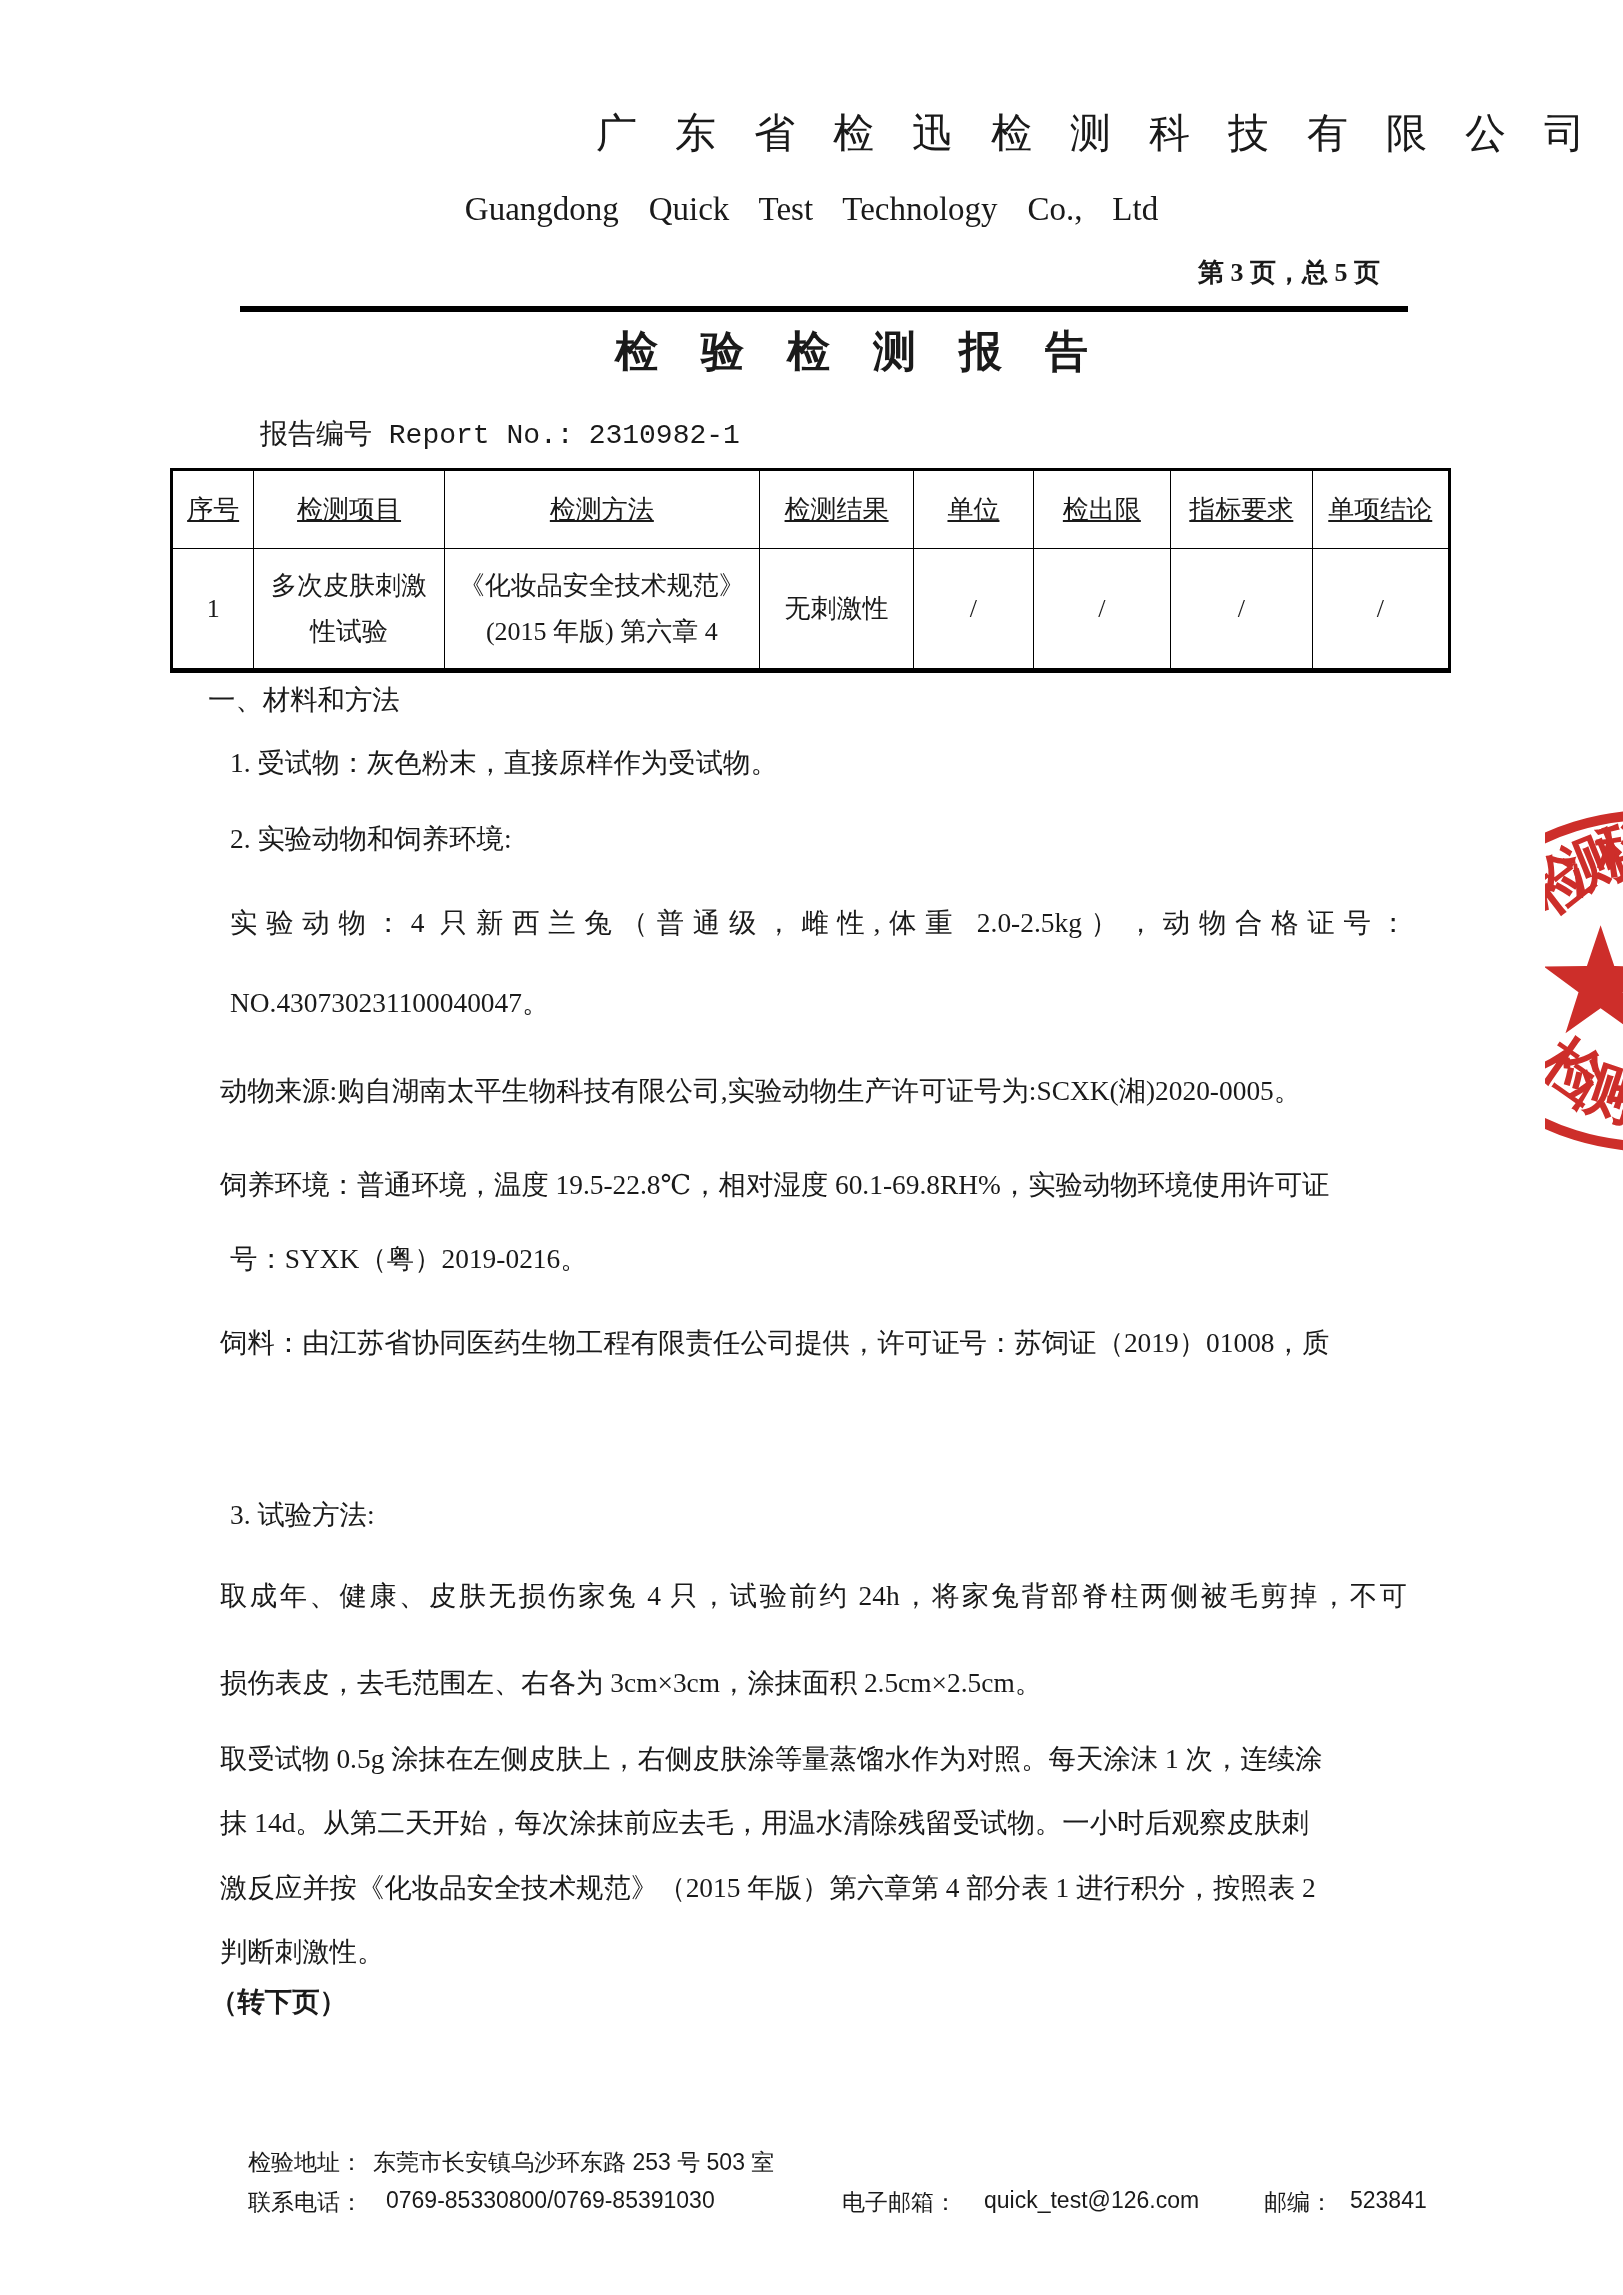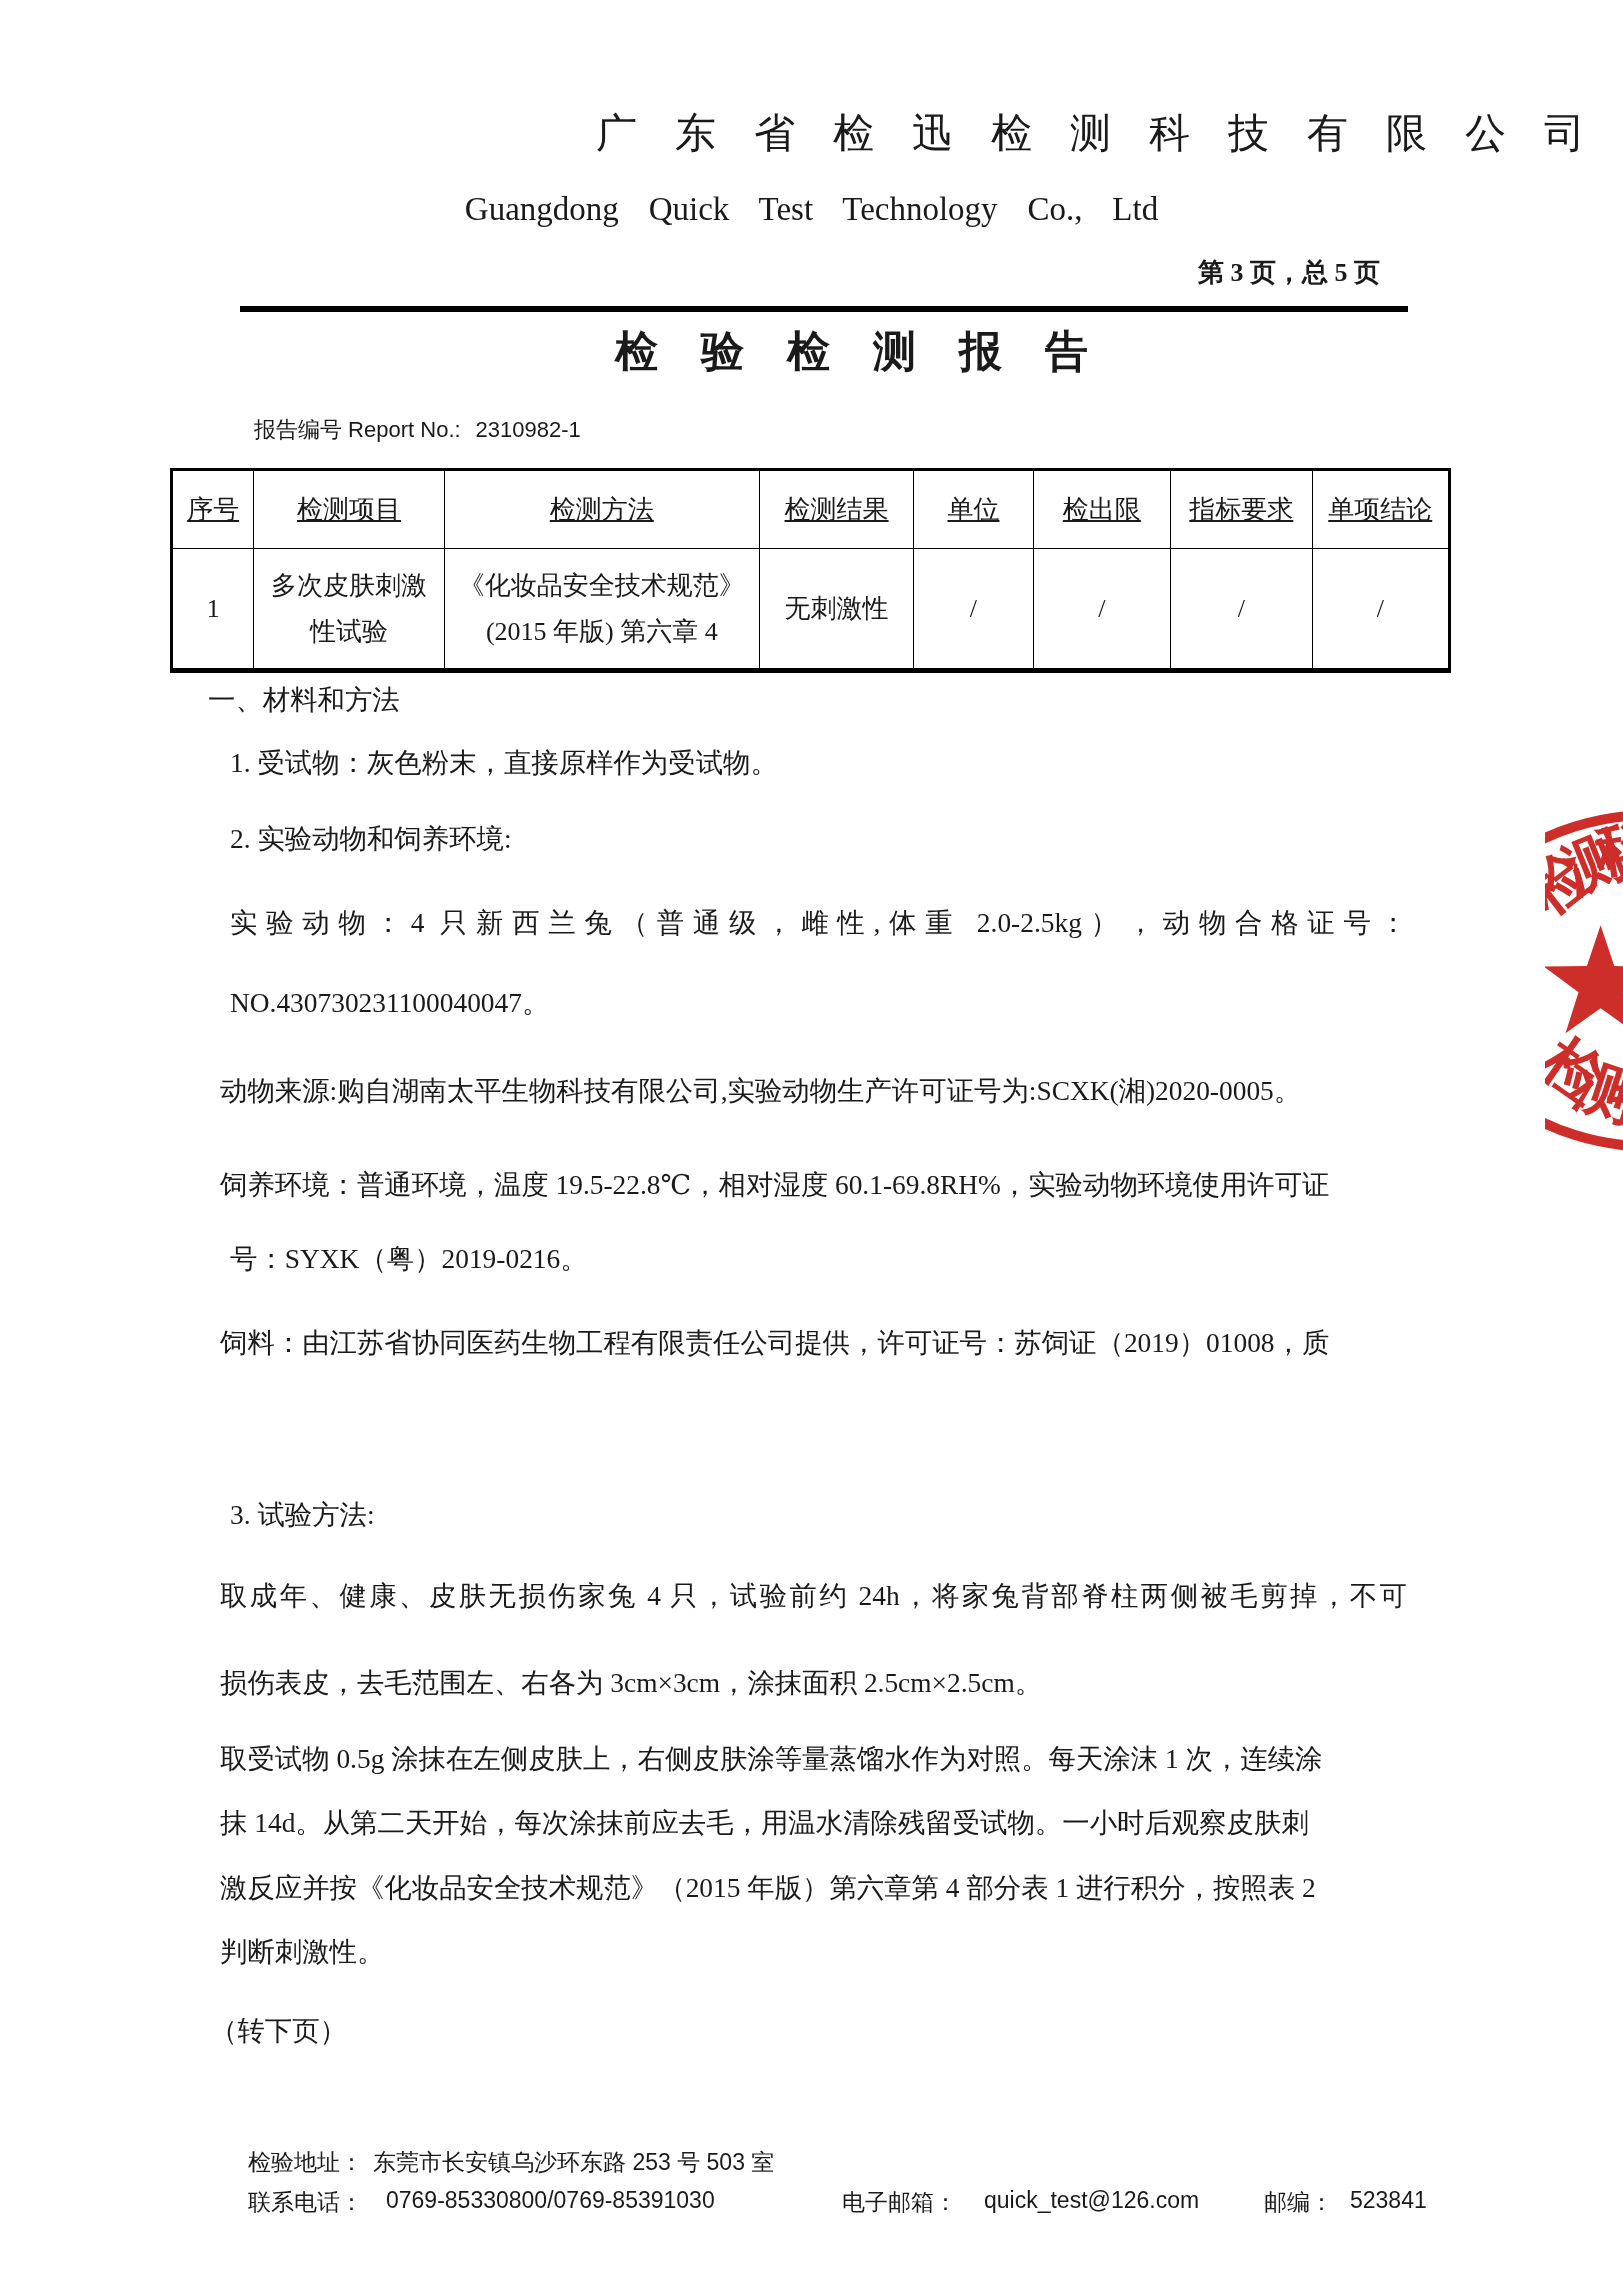--- a/index.html
+++ b/index.html
@@ -29,22 +29,22 @@
     position:absolute;top:306px;left:240px;width:1168px;height:5.8px;
     background:#000;
   }
   
   .doc-title{
     position:absolute;top:323px;left:0;width:100%;
     text-align:center;font-size:43px;font-weight:bold;
     letter-spacing:43px;padding-left:43px;box-sizing:border-box;white-space:nowrap;margin-left:40px;
   }
   .report-no{
-    position:absolute;top:415px;left:254px;
-    font-size:22px;font-family:Liberation Sans, sans-serif;
+    position:absolute;top:415px;left:260px;
+    font-size:28px;font-family:Liberation Mono, monospace;
     white-space:nowrap;
   }
   .report-no .val{margin-left:15px;}
   
   table.report-table{
     position:absolute;top:468px;left:170px;
     width:1281px;table-layout:fixed;
     border-collapse:collapse;
     border:3.3px solid #000;border-bottom:5px solid #000;
     font-size:26px;
@@ -57,21 +57,21 @@
   table.report-table tbody tr{height:122px;}
   .cell-line{display:block;line-height:1.75;}
   
   .bl{
     position:absolute;font-size:27.4px;white-space:nowrap;line-height:1.2;
   }
   .bl.just{
     white-space:normal;text-align:justify;text-align-last:justify;
     -moz-text-align-last:justify;
   }
-  .bl.bold{font-weight:normal;margin-top:29px;}
+  .bl.bold{font-weight:bold;}
   
   .fl{
     position:absolute;font-size:23px;white-space:nowrap;
     font-family:"Liberation Sans","DejaVu Sans",sans-serif;
   }
   
   .stamp{
     position:absolute;top:788px;left:1545px;width:78px;height:374px;
   }
   .stamp text{

